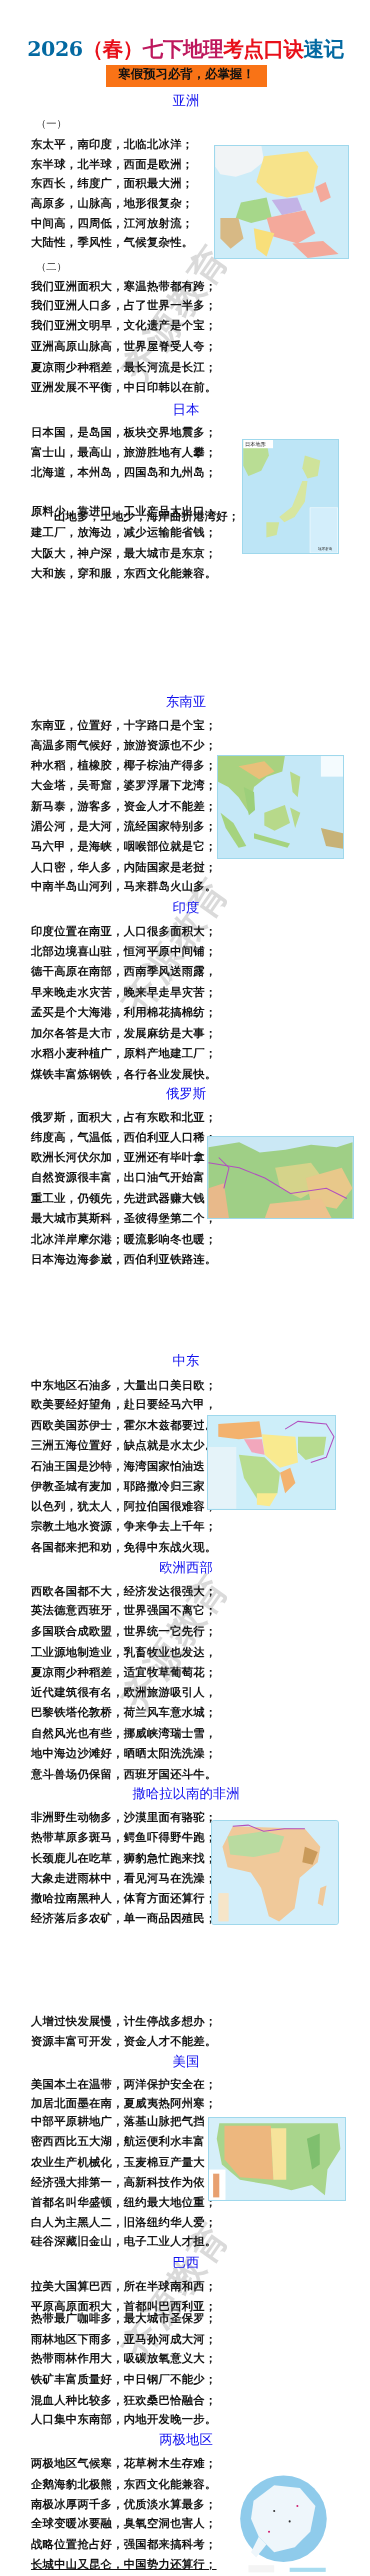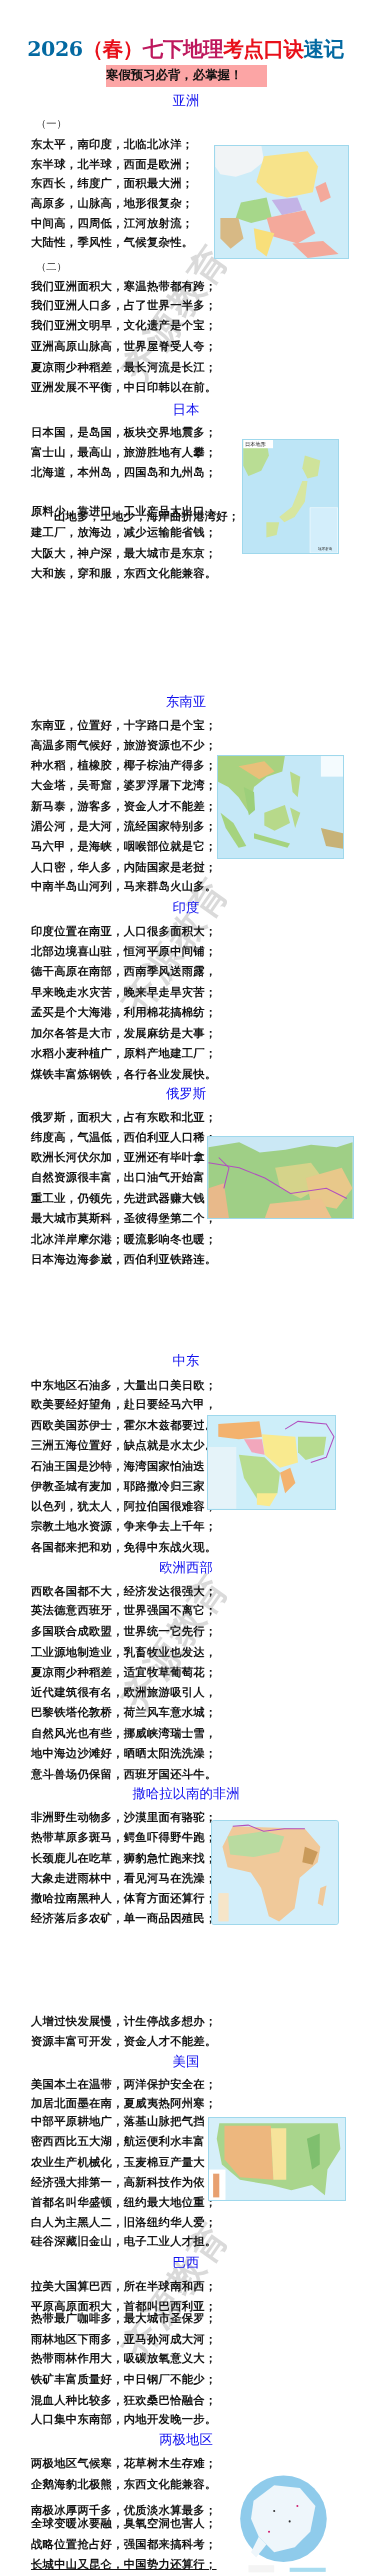--- a/index.html
+++ b/index.html
@@ -4,23 +4,23 @@
 <style>
   html, body { margin: 0; padding: 0; background: #ffffff; }
   body { width: 371px; height: 2638px; position: relative; overflow: hidden;
          font-family: "DejaVu Sans", "Liberation Sans", sans-serif; color: #111; }
   .abs { position: absolute; }
   .title { left: 0; width: 371px; top: 35px; text-align: center; font-family: "DejaVu Serif", "Liberation Serif", serif;
            font-size: 20.6px; font-weight: bold; letter-spacing: -0.5px; white-space: nowrap; }
   .title .black { color: #0369a1; }
   .title .red { color: #e8101a; }
   .title .blue { color: #be185d; }
-  .subtitle { left: 106px; top: 65px; width: 161px; height: 21.6px; background: #fca5a5; color: #111;
-              font-family: Liberation Sans, sans-serif; font-weight: bold; font-size: 12.4px;
-              line-height: 21.6px; text-align: left; white-space: nowrap; }
+  .subtitle { left: 106px; top: 65px; width: 161px; height: 21.6px; background: #f97316; color: #111;
+              font-family: Liberation Mono, monospace; font-weight: bold; font-size: 12.4px;
+              line-height: 21.6px; text-align: center; white-space: nowrap; }
   .heading { color: #1010ee; font-size: 13.4px; line-height: 16.5px; white-space: nowrap; transform: translateX(-50%); }
   .line { left: 31px; font-size: 11.3px; line-height: 14.4px; font-weight: bold; white-space: nowrap; letter-spacing: 0.3px; color: #151515; }
   .sub-mark { left: 36px; font-size: 10.3px; line-height: 13.4px; white-space: nowrap; color: #222; }
   .map { border: 0.5px solid #9fd8ec; overflow: hidden; }
   .watermark { color: rgba(150,150,150,0.35); font-size: 36px; font-weight: bold; white-space: nowrap;
                transform: rotate(-55deg); transform-origin: center; pointer-events: none; letter-spacing: 3.1px; }
 </style>
 </head>
 <body>
 
@@ -238,21 +238,21 @@
 <div class="abs line" style="top:2312px;">热带最广咖啡多，最大城市圣保罗；</div>
 <div class="abs line" style="top:2333px;">雨林地区下雨多，亚马孙河成大河；</div>
 <div class="abs line" style="top:2352px;">热带雨林作用大，吸碳放氧意义大；</div>
 <div class="abs line" style="top:2373px;">铁矿丰富质量好，中日钢厂不能少；</div>
 <div class="abs line" style="top:2394px;">混血人种比较多，狂欢桑巴恰融合；</div>
 <div class="abs line" style="top:2413px;">人口集中东南部，内地开发晚一步。</div>
 
 <div class="abs heading" style="left:186px; top:2432px;">两极地区</div>
 <div class="abs line" style="top:2457px;">两极地区气候寒，花草树木生存难；</div>
 <div class="abs line" style="top:2478px;">企鹅海豹北极熊，东西文化能兼容。</div>
-<div class="abs line" style="top:2498px;margin-top:6px;">南极冰厚两千多，优质淡水算最多；</div>
+<div class="abs line" style="top:2498px;">南极冰厚两千多，优质淡水算最多；</div>
 <div class="abs line" style="top:2517px;">全球变暖冰要融，臭氧空洞也害人；</div>
 <div class="abs line" style="top:2538px;">战略位置抢占好，强国都来搞科考；</div>
 <div class="abs line" style="top:2558px;text-decoration:underline;">长城中山又昆仑，中国势力还算行；</div>
 
 <div class="abs" style="left:238px; top:2475px; width:93px; height:101px;">
   <svg width="93" height="101" viewBox="0 0 180 196">
     <ellipse cx="88" cy="85" rx="84" ry="84" fill="#8fcbeb"></ellipse>
     <path d="M30 50 L70 20 L120 25 L150 60 L140 110 L110 140 L70 150 L40 120 L25 85 Z" fill="#eef6fb"></path>
     <path d="M40 120 L25 150 L35 160 L55 135 Z" fill="#eef6fb"></path>
     <circle cx="70" cy="70" r="2" fill="#333"></circle>

